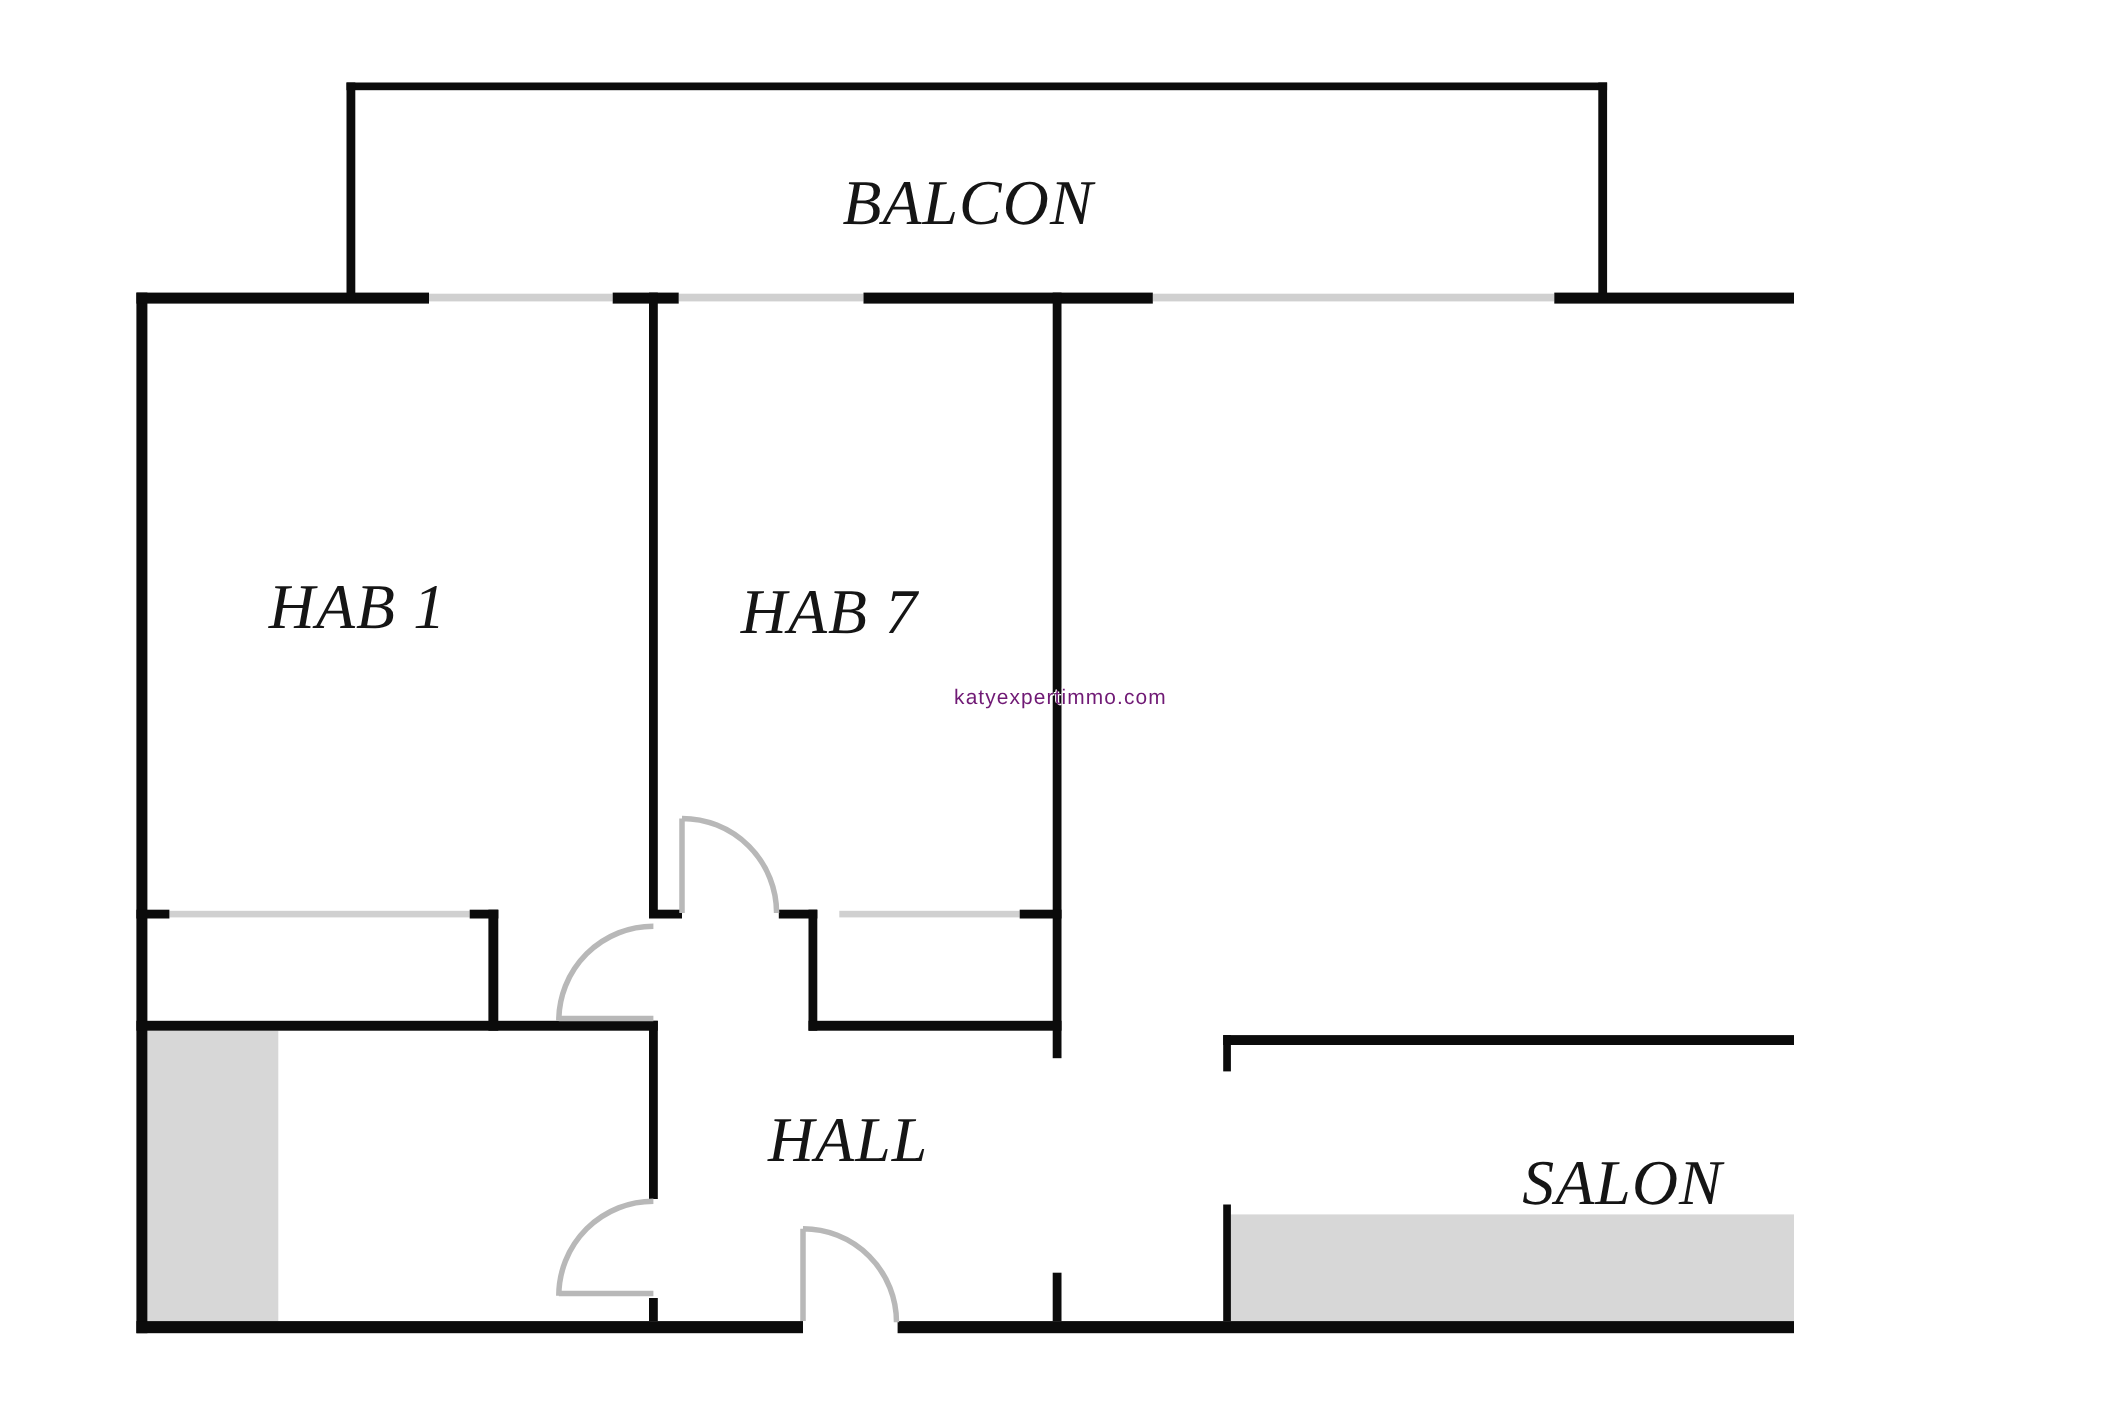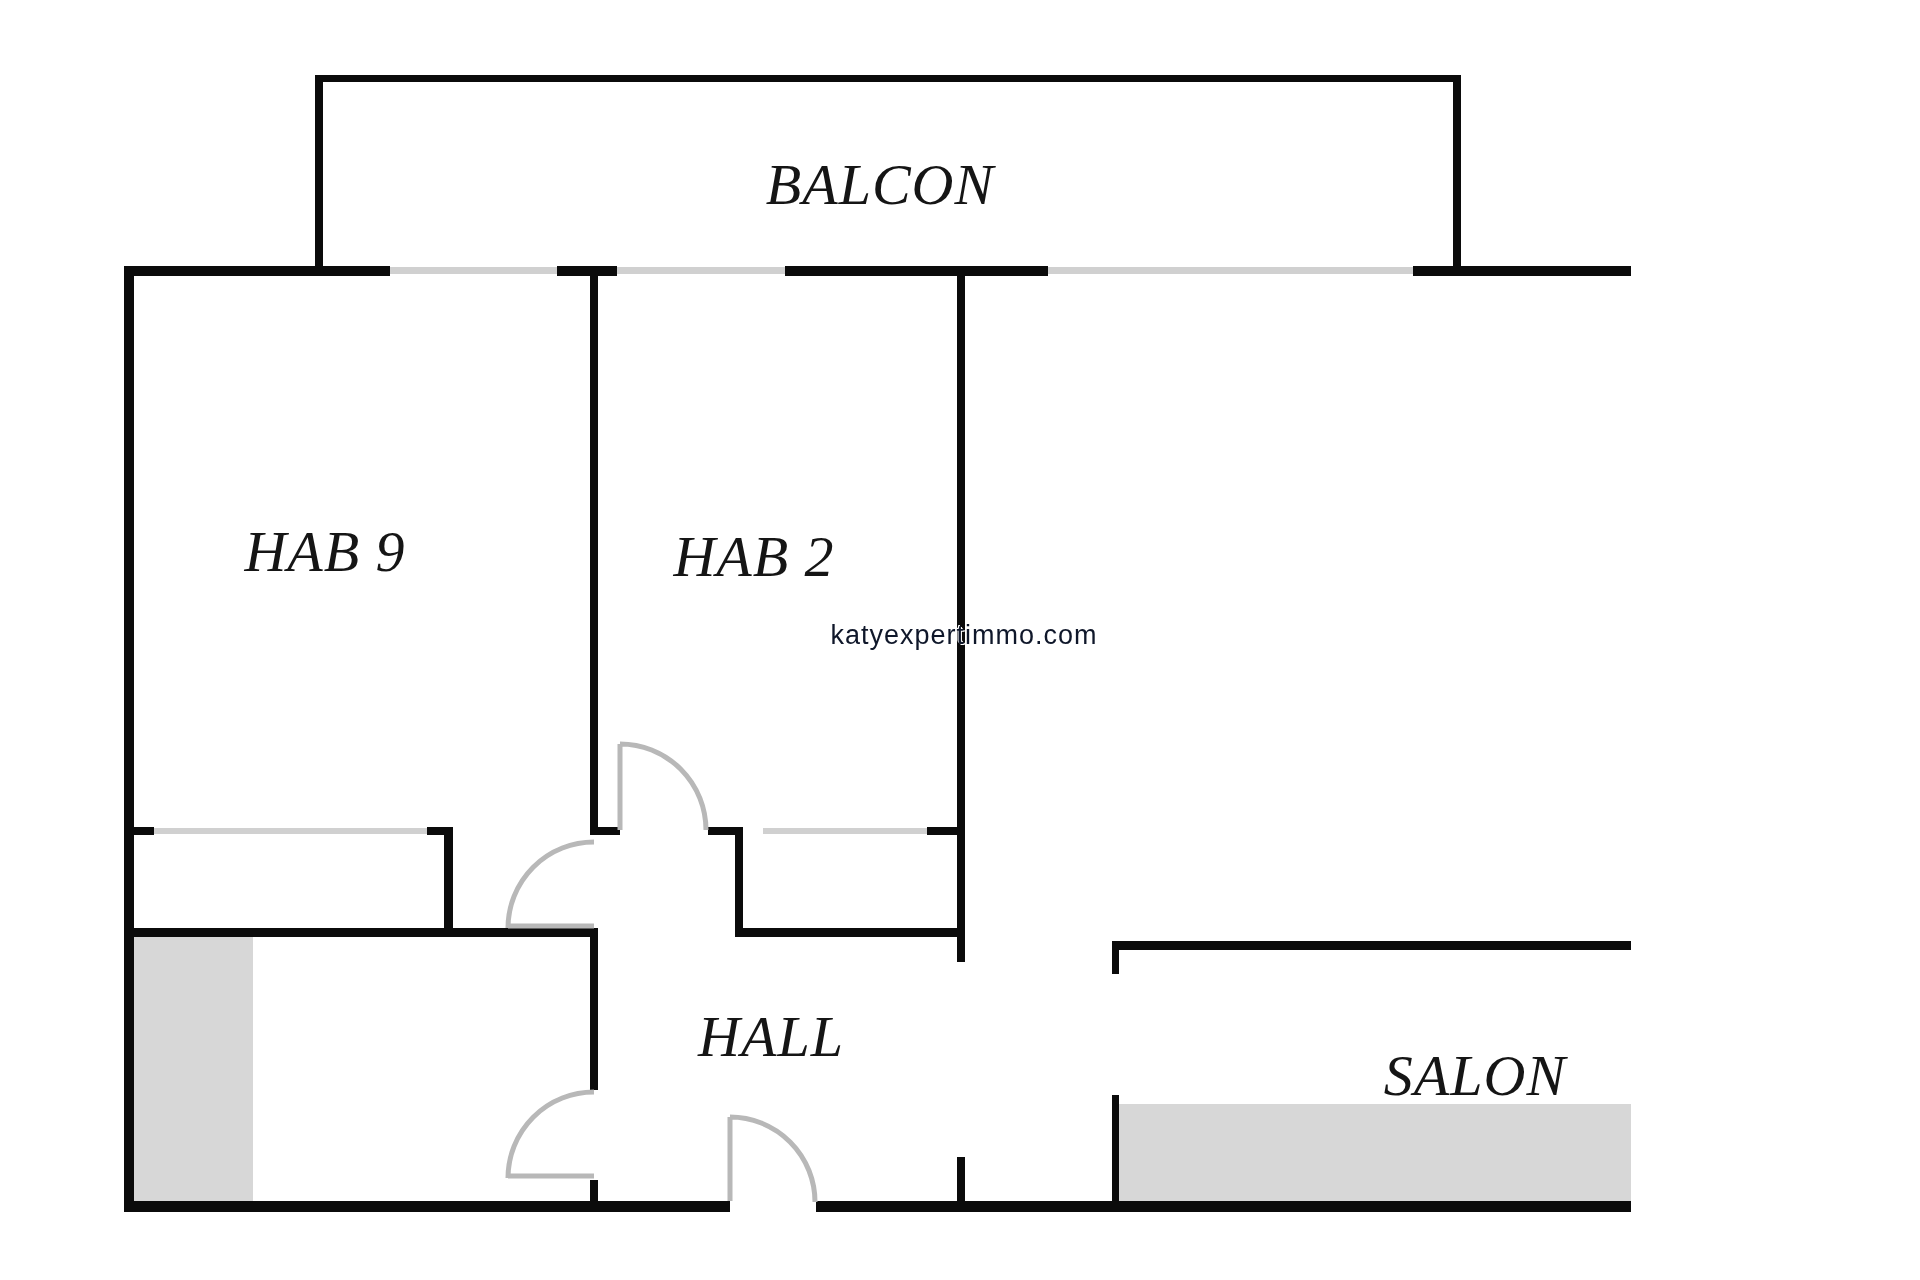--- a/index.html
+++ b/index.html
@@ -17,23 +17,23 @@
     font-style:italic;
     font-size:58px;
     letter-spacing:1px;
     color:#151515;
     white-space:nowrap;
   }
   .watermark{
     position:absolute;
     transform:translate(-50%,-50%);
     font-family:"Liberation Sans", sans-serif;
-    font-size:27px;
+    font-size:19px;
     letter-spacing:1px;
-    color:#0f172a;
+    color:#701a75;
     text-shadow:1px 1px 0 #ffffff, -1px -1px 0 #ffffff;
     white-space:nowrap;
   }
 </style>
 </head>
 <body>
 
 <div class="canvas">
 
   <svg class="plan-svg" id="plan-svg" width="1920" height="1280">
@@ -73,23 +73,23 @@
       <rect x="1112" y="1095" width="7" height="106" fill="#0b0b0b"></rect>
       <rect x="1112" y="941" width="680" height="9" fill="#0b0b0b"></rect>
       <path d="M 594 842 A 86 86 0 0 0 508 928 M 508 926 L 594 926" fill="none" stroke="#b8b8b8" stroke-width="5" stroke-linecap="butt"></path>
       <path d="M 620 744 L 620 830 M 620 744 A 86 86 0 0 1 706 830" fill="none" stroke="#b8b8b8" stroke-width="5" stroke-linecap="butt"></path>
       <path d="M 594 1092 A 86 86 0 0 0 508 1178 M 508 1176 L 594 1176" fill="none" stroke="#b8b8b8" stroke-width="5" stroke-linecap="butt"></path>
       <path d="M 730 1117 L 730 1201 M 730 1117 A 85 85 0 0 1 815 1202" fill="none" stroke="#b8b8b8" stroke-width="5" stroke-linecap="butt"></path>
     </svg>
 
   <div class="room-label" style="left:880px;top:184px">BALCON</div>
 
-  <div class="room-label" style="left:325px;top:551px">HAB 9</div>
+  <div class="room-label" style="left:325px;top:551px">HAB 1</div>
 
-  <div class="room-label" style="left:754px;top:556px">HAB 2</div>
+  <div class="room-label" style="left:754px;top:556px">HAB 7</div>
 
 
 
   <div class="room-label" style="left:771px;top:1036px">HALL</div>
 
   <div class="room-label" style="left:1475px;top:1075px">SALON</div>
 
   <div class="watermark" style="left:964px;top:635px">katyexpertimmo.com</div>
 
 </div>

